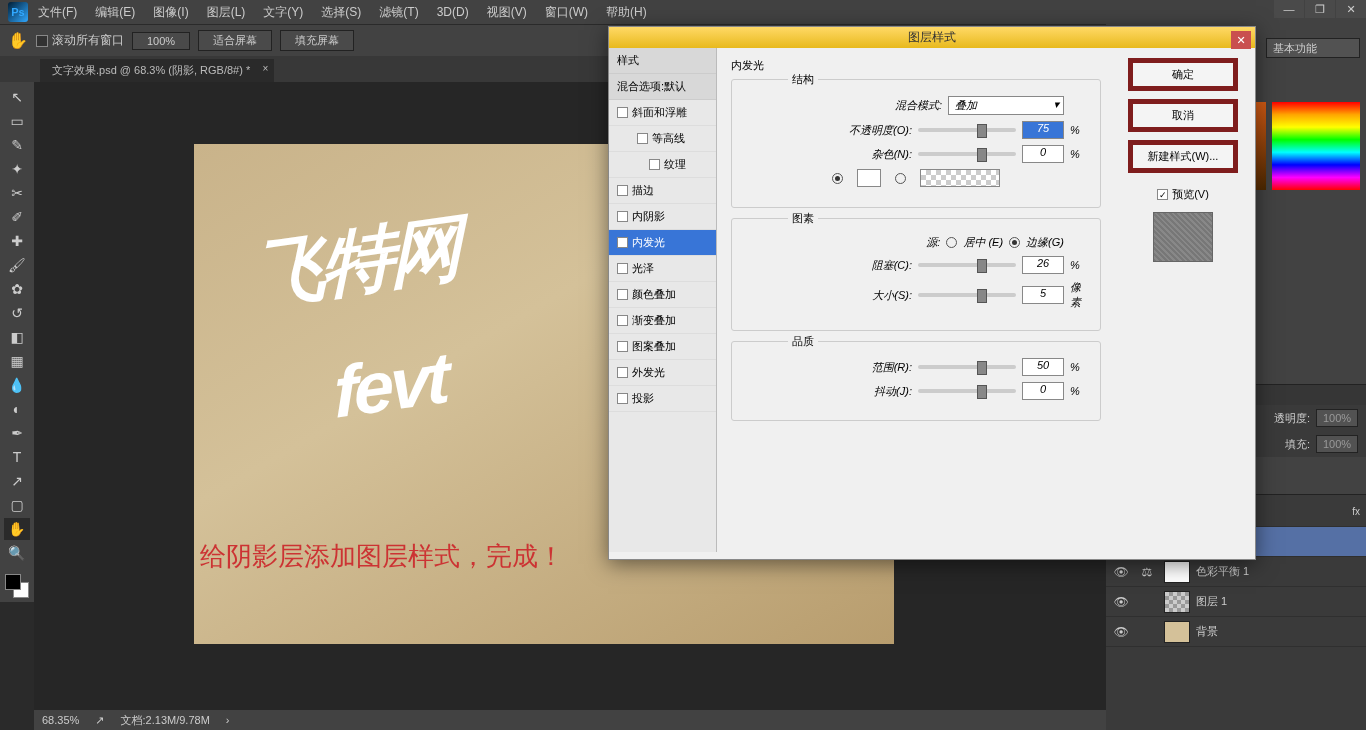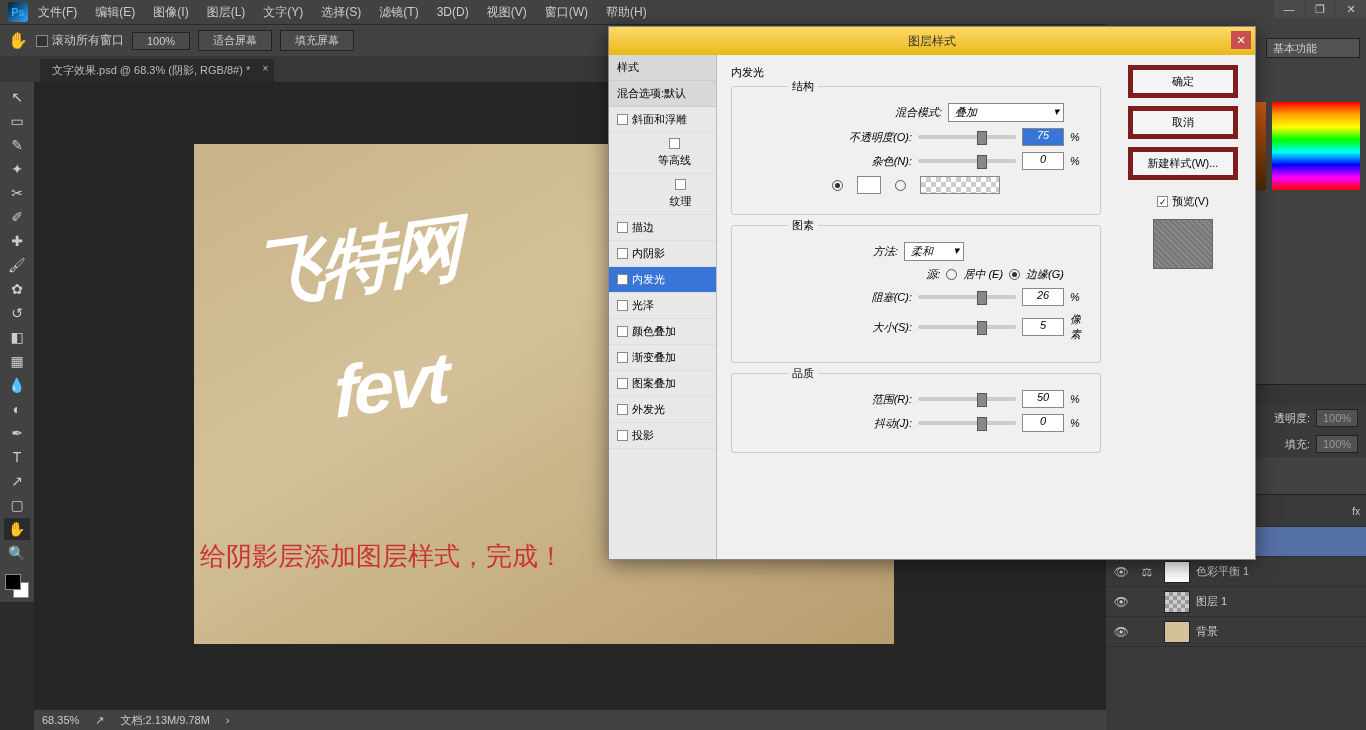--- a/index.html
+++ b/index.html
@@ -58,21 +58,21 @@
 .layers-list { padding:2px 0;}
 .layer-item { display:flex; align-items:center; height:30px; padding:0 6px; gap:6px; border-bottom:1px solid #2f2f2f;}
 .layer-item.selected { background:#5570a5;}
 .layer-item .eye { width:18px; text-align:center;}
 .layer-item .thumb{ width:26px;height:22px;background:#888;border:1px solid #222;}
 .layer-item .name { font-size:11px; flex:1;}
 .layer-fx { font-size:10px;}
 
 
 .dialog { position:absolute; left:608px; top:26px; width:648px; height:534px; background:#f0f0f0; border:1px solid #888; box-shadow:0 4px 20px rgba(0,0,0,.5); color:#000;}
-.dialog-titlebar { height:28px; background: linear-gradient(#ffd966,#e8b91c); display:flex; align-items:center; justify-content:center; font-size:12px; position:relative; color:#333;}
+.dialog-titlebar { height:21px; background: linear-gradient(#ffd966,#e8b91c); display:flex; align-items:center; justify-content:center; font-size:12px; position:relative; color:#333;}
 .dialog-close { position:absolute; right:4px; top:4px; width:20px;height:18px;background:#c94f4f;color:#fff;display:flex;align-items:center;justify-content:center;font-size:11px;}
 
 .dialog-body { display:flex; height: calc(100% - 28px);}
 .styles-list { width:108px; border-right:1px solid #bbb; background:#e8e8e8;}
 .styles-list .header-item{ padding:5px 8px; font-size:11px; border-bottom:1px solid #ccc; background:#d8d8d8;}
 .styles-list .item { padding:5px 4px 5px 8px; font-size:11px; border-bottom:1px solid #ddd; display:flex; align-items:center; gap:4px;}
 .styles-list .item.selected { background:#3875d7; color:#fff;}
 .styles-list .item .cb { width:11px;height:11px;border:1px solid #888;background:#fff;display:inline-flex;align-items:center;justify-content:center;font-size:9px;}
 
 .dialog-center { flex:1; padding:10px 14px; font-size:11px; overflow:auto;}
@@ -248,25 +248,25 @@
   </div>
   <div class="dialog-body">
     <div class="styles-list">
       <div class="header-item">样式</div>
       <div class="header-item">混合选项:默认</div>
       <div id="styles-container">
           <div class="item">
             <span class="cb"></span>
             <span>斜面和浮雕</span>
           </div>
-          <div class="item" style="padding-left: 28px; flex-direction: column;">
+          <div class="item" style="padding-left: 28px;">
             <span class="cb"></span>
             <span>等高线</span>
           </div>
-          <div class="item" style="padding-left: 40px; flex-direction: column;">
+          <div class="item" style="padding-left: 40px;">
             <span class="cb"></span>
             <span>纹理</span>
           </div>
           <div class="item">
             <span class="cb"></span>
             <span>描边</span>
           </div>
           <div class="item">
             <span class="cb"></span>
             <span>内阴影</span>
@@ -327,25 +327,20 @@
         <div class="row" style="justify-content:center;gap:14px;">
           <span class="radiobtn checked"></span>
           <div class="colorbox" style="background:#fff"></div>
           <span class="radiobtn"></span>
           <div class="gradientbox"></div>
         </div>
       </div>
 
       <div class="fieldset">
         <span class="fieldset-title">图素</span>
-        <div class="row">
-          <span class="lbl">方法:</span>
-          <div class="select" style="width:60px">柔和</div>
-          <span style="width:120px"></span>
-        </div>
         <div class="row">
           <span class="lbl">源:</span>
           <span class="radiobtn"></span>
           <span>居中 (E)</span>
           <span class="radiobtn checked"></span>
           <span>边缘(G)</span>
           <span style="width:20px"></span>
         </div>
         <div class="row">
           <span class="lbl">阻塞(C):</span>

